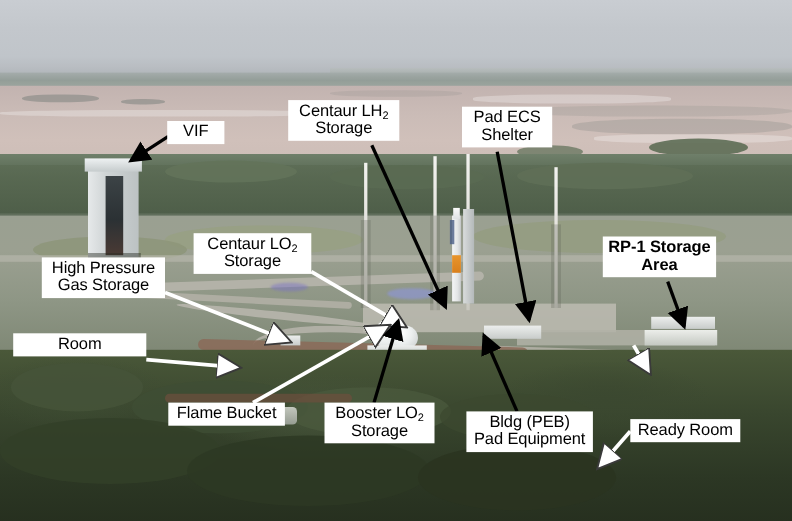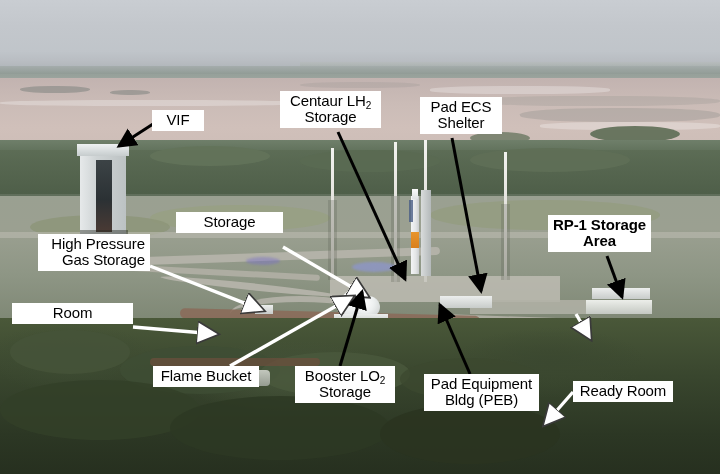--- a/index.html
+++ b/index.html
@@ -215,48 +215,49 @@
         <line x1="576" y1="314" x2="590" y2="338" stroke="#ffffff" stroke-width="3.4" stroke-linecap="butt" marker-end="url(#ah-light)"></line>
         <line x1="607" y1="256" x2="622" y2="297" stroke="#000000" stroke-width="3" marker-end="url(#ah-dark)"></line>
         <line x1="573" y1="392" x2="545" y2="424" stroke="#ffffff" stroke-width="3.4" stroke-linecap="butt" marker-end="url(#ah-light)"></line>
       </g>
   </svg>
 
   <div class="ann-layer" id="labels">
       <div class="lbl" style="left: 152px; top: 110px; min-width: 42px;">
         <div>VIF</div>
       </div>
-      <div class="lbl" style="left: 262px; top: 91px; min-width: 91px; margin-left: 18px;">
+      <div class="lbl" style="left: 262px; top: 91px; min-width: 91px;">
         <div>Centaur LH<sub>2</sub></div>
         <div>Storage</div>
       </div>
       <div class="lbl" style="left: 420px; top: 97px; min-width: 72px;">
         <div>Pad ECS</div>
         <div>Shelter</div>
       </div>
       <div class="lbl" style="left: 176px; top: 212px; min-width: 97px;">
+        <div>Centaur LO<sub>2</sub></div>
         <div>Storage</div>
       </div>
-      <div class="lbl" style="left: 38px; top: 234px; min-width: 102px; text-align: right;">
+      <div class="lbl" style="left: 38px; top: 234px; min-width: 102px;">
         <div>High Pressure</div>
         <div>Gas Storage</div>
       </div>
       <div class="lbl" style="left: 12px; top: 303px; min-width: 111px;">
         <div>Room</div>
       </div>
       <div class="lbl" style="left: 153px; top: 366px; min-width: 96px;">
         <div>Flame Bucket</div>
       </div>
       <div class="lbl" style="left: 295px; top: 366px; min-width: 90px;">
         <div>Booster LO<sub>2</sub></div>
         <div>Storage</div>
       </div>
       <div class="lbl" style="left: 424px; top: 374px; min-width: 105px;">
+        <div>Bldg (PEB)</div>
         <div>Pad Equipment</div>
-        <div>Bldg (PEB)</div>
       </div>
       <div class="lbl" style="left: 548px; top: 215px; min-width: 93px; font-weight: bold;">
         <div>RP-1 Storage</div>
         <div>Area</div>
       </div>
       <div class="lbl" style="left: 573px; top: 381px; min-width: 90px;">
         <div>Ready Room</div>
       </div>
     </div>
 

